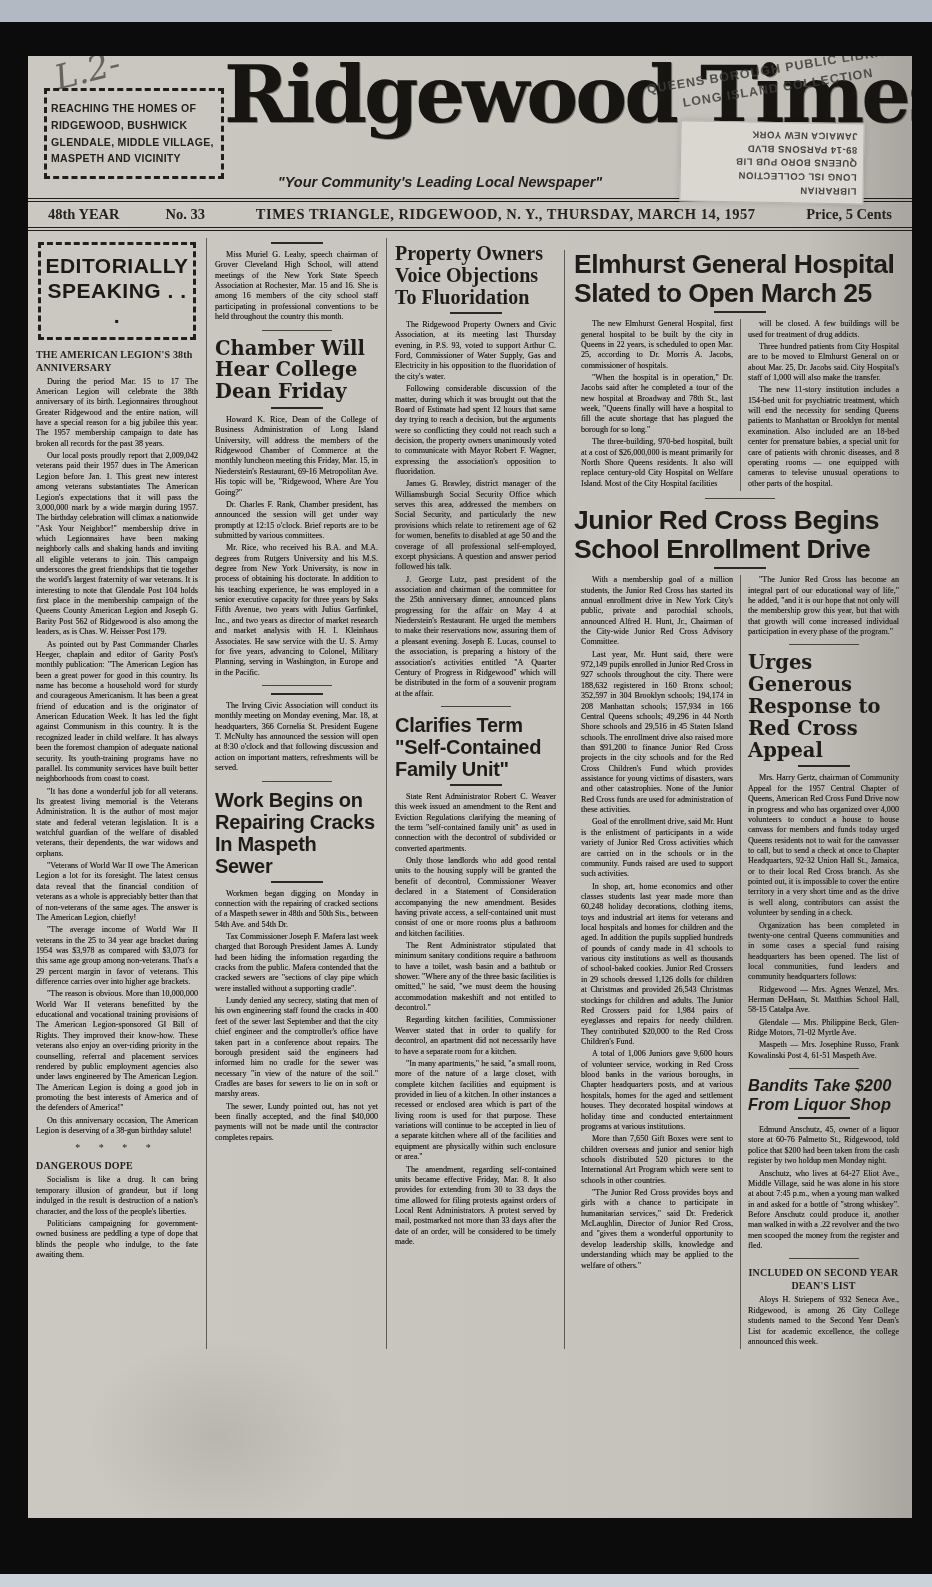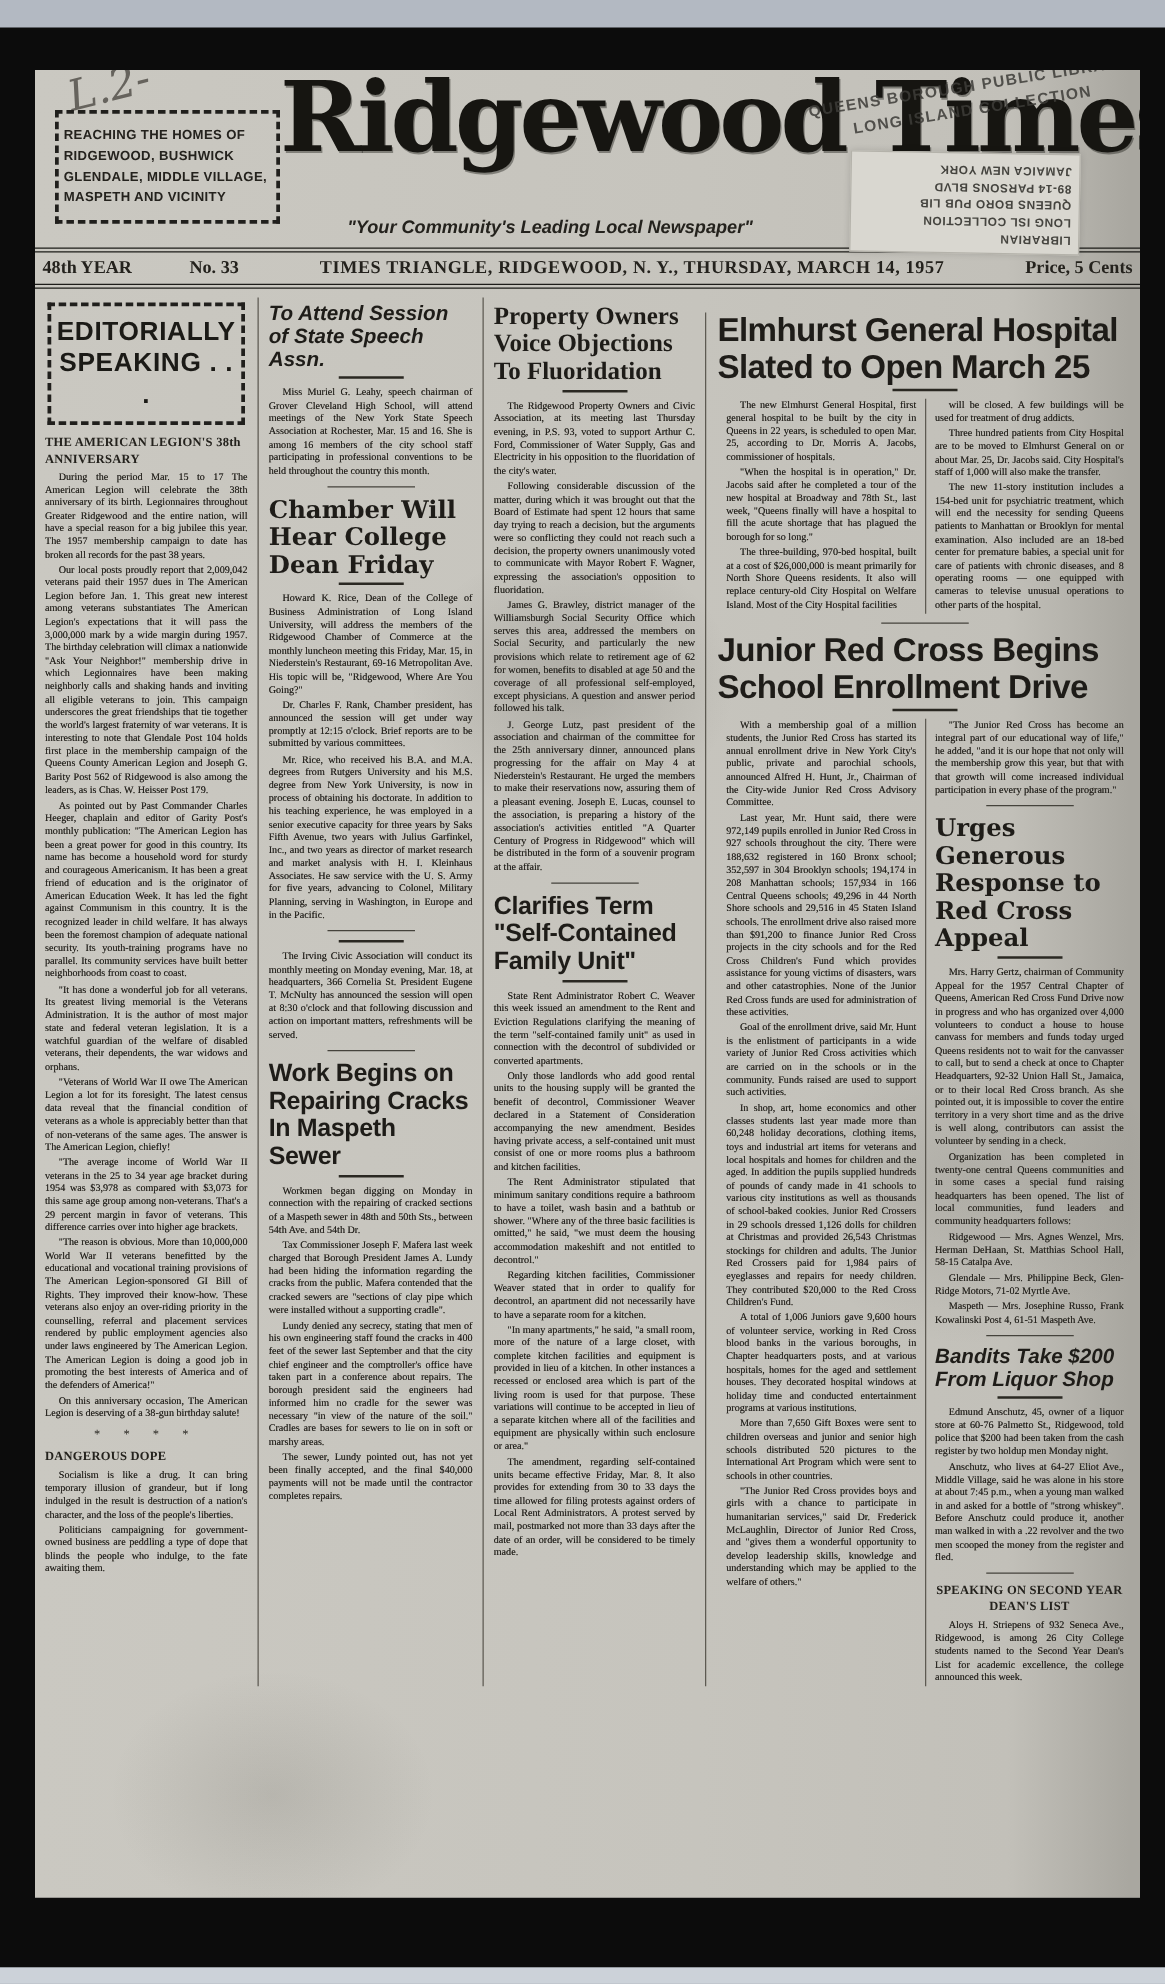--- a/index.html
+++ b/index.html
@@ -27,21 +27,21 @@
   .lib-stamp{position:absolute;right:6px;top:4px;transform:rotate(-9deg);text-align:center;
           font-family:"Liberation Sans",sans-serif;font-weight:bold;font-size:12.5px;color:#3d3c38;
           letter-spacing:1px;opacity:.85;line-height:1.5;}
   .addr-stamp{position:absolute;left:652px;top:66px;width:170px;background:#d9d7d0;border:1px solid #b4b2aa;
           transform:rotate(181deg);padding:5px 6px;text-align:left;
           font-family:"Liberation Sans",sans-serif;font-weight:bold;font-size:9.5px;color:#45443f;
           line-height:1.45;letter-spacing:.5px;box-shadow:0 0 6px rgba(0,0,0,.15);}
   .tagline{position:absolute;left:0;right:60px;top:118px;text-align:center;
           font-family:"Liberation Sans",sans-serif;font-weight:bold;font-style:italic;font-size:14.5px;}
   .dateline{border-top:4px double #1d1c19;border-bottom:4px double #1d1c19;
-          padding:4px 6px;display:flex;align-items:baseline;font-size:14.5px;font-weight:bold;
+          padding:4px 20px;display:flex;align-items:baseline;font-size:14.5px;font-weight:bold;
           font-family:"Liberation Serif",serif;}
   .dateline .dl-no{margin-left:46px;}
   .dateline .dl-center{flex:1;text-align:center;letter-spacing:.5px;}
 
   
   .bodygrid{display:grid;grid-template-columns:178px 180px 178px 1fr;margin-top:7px;}
   .col{padding:0 8px;}
   .col + .col{border-left:1px solid #5d5a52;}
   .art p{margin:0 0 2px 0;text-indent:11px;text-align:justify;font-size:8.1px;line-height:1.28;
          color:#23211c;text-shadow:0 0 .5px rgba(35,33,28,.65);}
@@ -127,21 +127,20 @@
         <p>"The average income of World War II veterans in the 25 to 34 year age bracket during 1954 was $3,978 as compared with $3,073 for this same age group among non-veterans. That's a 29 percent margin in favor of veterans. This difference carries over into higher age brackets.</p>
         <p>"The reason is obvious. More than 10,000,000 World War II veterans benefitted by the educational and vocational training provisions of The American Legion-sponsored GI Bill of Rights. They improved their know-how. These veterans also enjoy an over-riding priority in the counselling, referral and placement services rendered by public employment agencies also under laws engineered by The American Legion. The American Legion is doing a good job in promoting the best interests of America and of the defenders of America!"</p>
         <p>On this anniversary occasion, The American Legion is deserving of a 38-gun birthday salute!</p>
         <div class="stars">*  *  *  *</div>
         <h4 class="kicker">DANGEROUS DOPE</h4>
         <p>Socialism is like a drug. It can bring temporary illusion of grandeur, but if long indulged in the result is destruction of a nation's character, and the loss of the people's liberties.</p>
         <p>Politicians campaigning for government-owned business are peddling a type of dope that blinds the people who indulge, to the fate awaiting them.</p>
       </div>
 
       <div class="col art">
-        <h3 class="h-ital">To Attend Session of State Speech Assn.</h3>
         <hr class="hrule">
         <p>Miss Muriel G. Leahy, speech chairman of Grover Cleveland High School, will attend meetings of the New York State Speech Association at Rochester, Mar. 15 and 16. She is among 16 members of the city school staff participating in professional conventions to be held throughout the country this month.</p>
         <hr class="sep">
         <h3 class="h-slab">Chamber Will Hear College Dean Friday</h3>
         <hr class="hrule">
         <p>Howard K. Rice, Dean of the College of Business Administration of Long Island University, will address the members of the Ridgewood Chamber of Commerce at the monthly luncheon meeting this Friday, Mar. 15, in Niederstein's Restaurant, 69-16 Metropolitan Ave. His topic will be, "Ridgewood, Where Are You Going?"</p>
         <p>Dr. Charles F. Rank, Chamber president, has announced the session will get under way promptly at 12:15 o'clock. Brief reports are to be submitted by various committees.</p>
         <p>Mr. Rice, who received his B.A. and M.A. degrees from Rutgers University and his M.S. degree from New York University, is now in process of obtaining his doctorate. In addition to his teaching experience, he was employed in a senior executive capacity for three years by Saks Fifth Avenue, two years with Julius Garfinkel, Inc., and two years as director of market research and market analysis with H. I. Kleinhaus Associates. He saw service with the U. S. Army for five years, advancing to Colonel, Military Planning, serving in Washington, in Europe and in the Pacific.</p>
         <hr class="sep">
         <hr class="hrule">
@@ -210,21 +209,21 @@
             <p>Organization has been completed in twenty-one central Queens communities and in some cases a special fund raising headquarters has been opened. The list of local communities, fund leaders and community headquarters follows:</p>
             <p>Ridgewood — Mrs. Agnes Wenzel, Mrs. Herman DeHaan, St. Matthias School Hall, 58-15 Catalpa Ave.</p>
             <p>Glendale — Mrs. Philippine Beck, Glen-Ridge Motors, 71-02 Myrtle Ave.</p>
             <p>Maspeth — Mrs. Josephine Russo, Frank Kowalinski Post 4, 61-51 Maspeth Ave.</p>
             <hr class="sep">
             <h3 class="h-ital">Bandits Take $200 From Liquor Shop</h3>
             <hr class="hrule">
             <p>Edmund Anschutz, 45, owner of a liquor store at 60-76 Palmetto St., Ridgewood, told police that $200 had been taken from the cash register by two holdup men Monday night.</p>
             <p>Anschutz, who lives at 64-27 Eliot Ave., Middle Village, said he was alone in his store at about 7:45 p.m., when a young man walked in and asked for a bottle of "strong whiskey". Before Anschutz could produce it, another man walked in with a .22 revolver and the two men scooped the money from the register and fled.</p>
             <hr class="sep">
-            <h4 class="kicker center">SPEAKING ON SECOND YEAR DEAN'S LIST</h4>
+            <h4 class="kicker center">INCLUDED ON SECOND YEAR DEAN'S LIST</h4>
             <p>Aloys H. Striepens of 932 Seneca Ave., Ridgewood, is among 26 City College students named to the Second Year Dean's List for academic excellence, the college announced this week.</p>
           </div>
         </div>
       </div>
 
     </div>
   </div>
 </div>
 
 </body></html>

